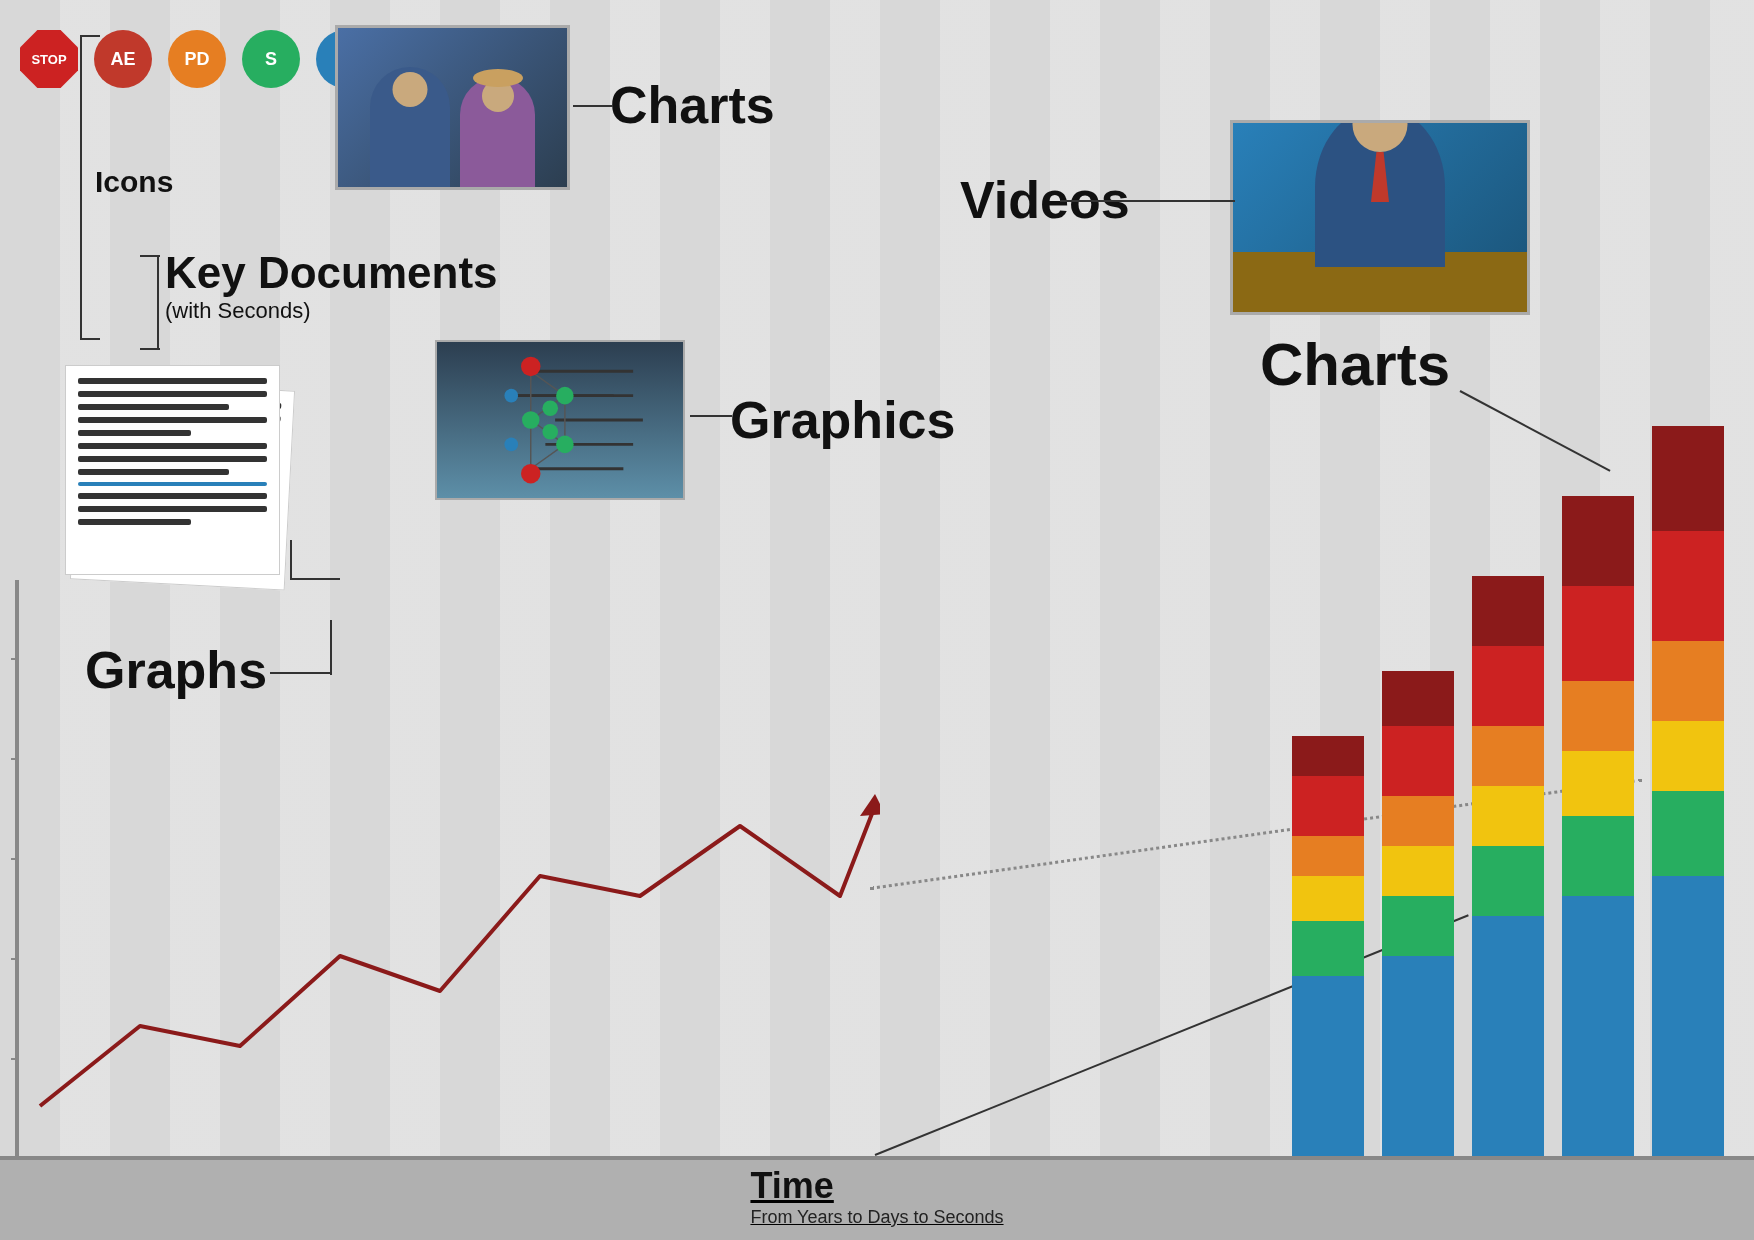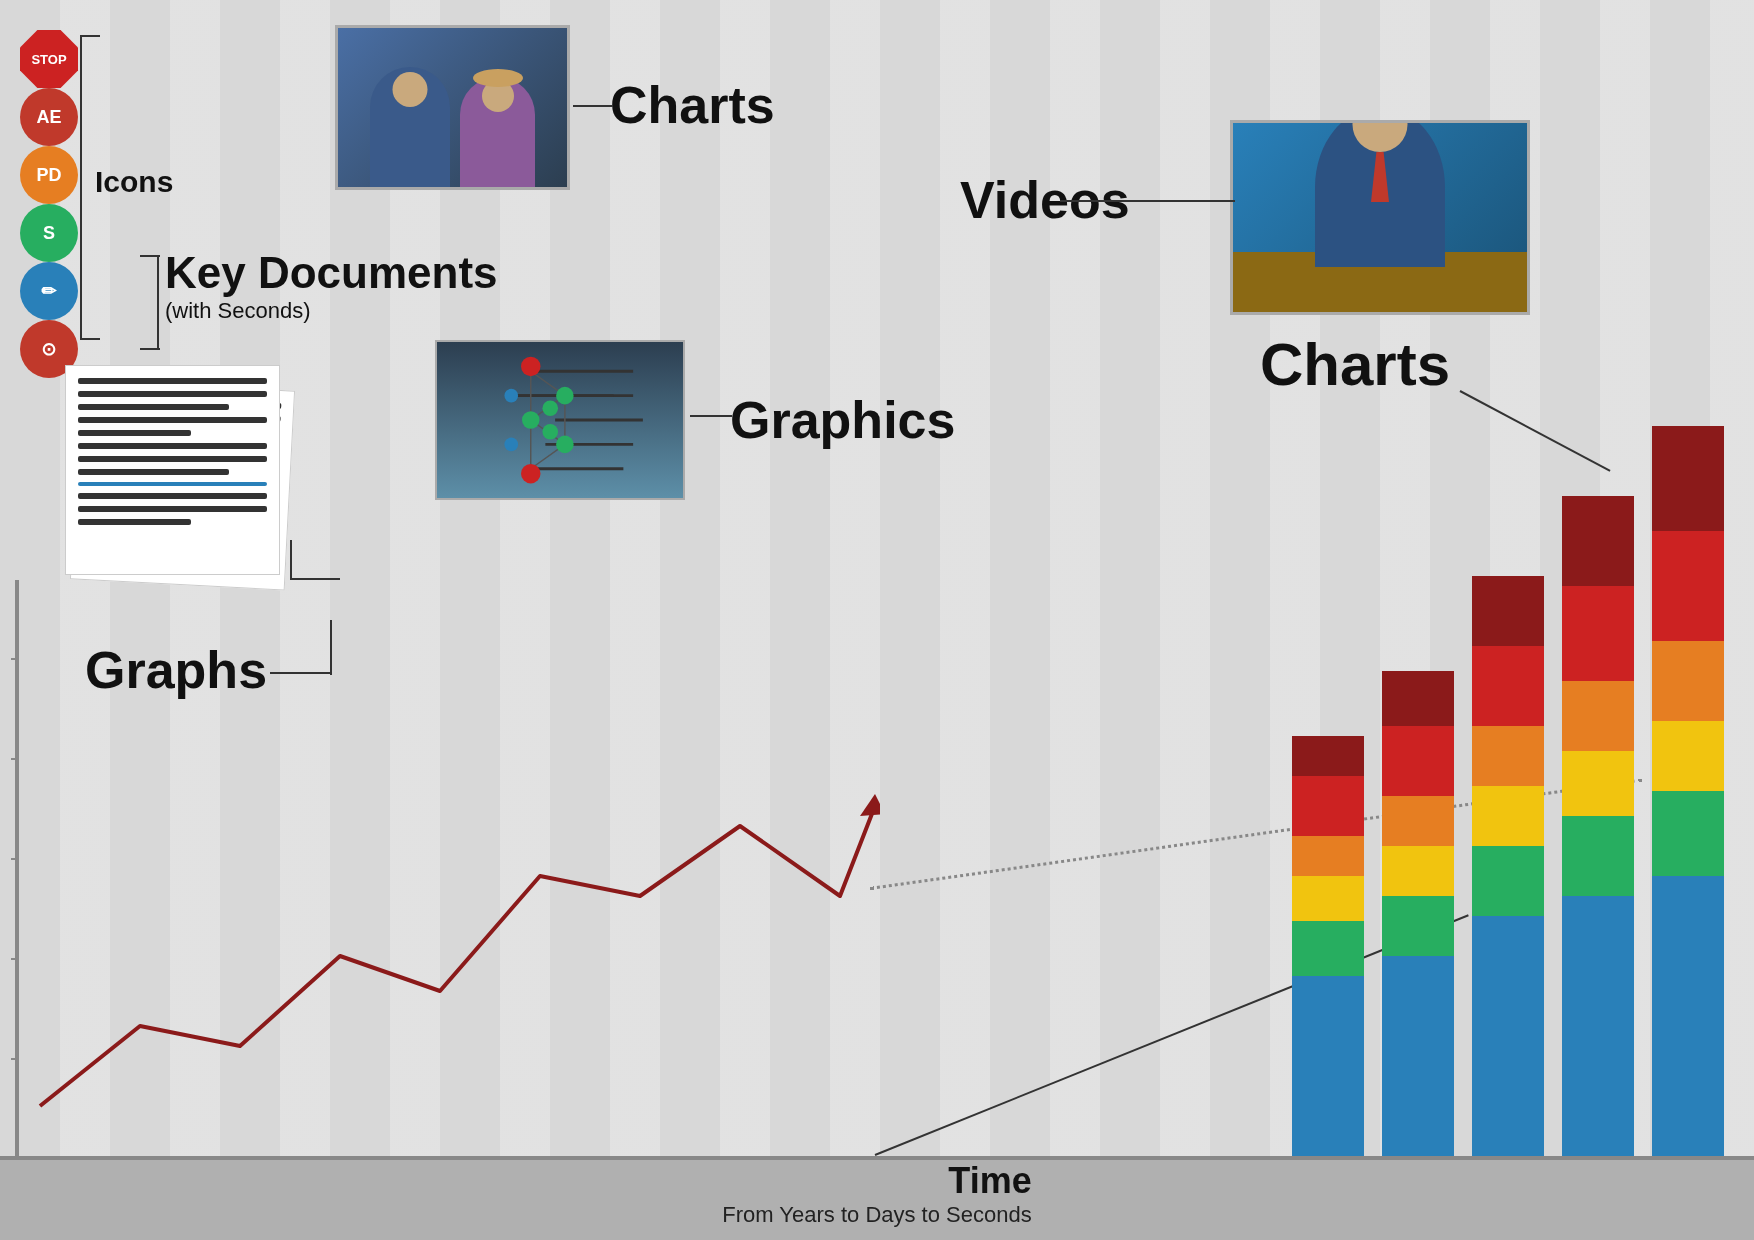--- a/index.html
+++ b/index.html
@@ -65,22 +65,21 @@
       background: #888;
       z-index: 3;
     }
 
     
     .icons-column {
       position: absolute;
       top: 30px;
       left: 20px;
       display: flex;
-      flex-direction: column;
-      gap: 0;
+      gap: 16px;
       z-index: 10;
     }
 
     .icon-badge {
       width: 58px;
       height: 58px;
       border-radius: 50%;
       display: flex;
       align-items: center;
       justify-content: center;
@@ -586,32 +585,33 @@
       height: 580px;
       z-index: 8;
     }
 
     
     .bottom-text {
       position: absolute;
       bottom: 12px;
       left: 50%;
       transform: translateX(-50%);
-      text-align: right;
+      text-align: left;
       z-index: 20;
+      text-decoration: underline;
     }
 
     .bottom-text .time-title {
       font-size: 36px;
       font-weight: bold;
       color: #111;
     }
 
     .bottom-text .time-sub {
-      font-size: 22px;
+      font-size: 18px;
       color: #222;
     }
 
     
     .y-tick {
       position: absolute;
       left: 11px;
       width: 8px;
       height: 2px;
       background: #888;

